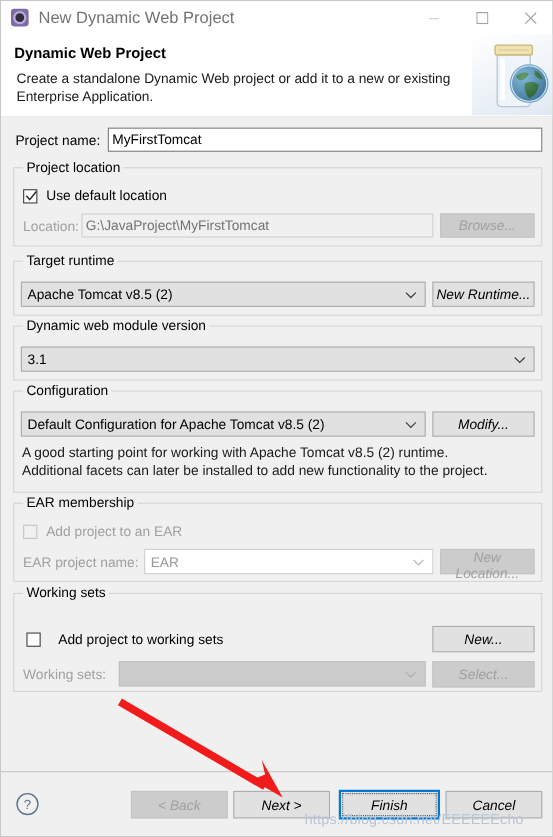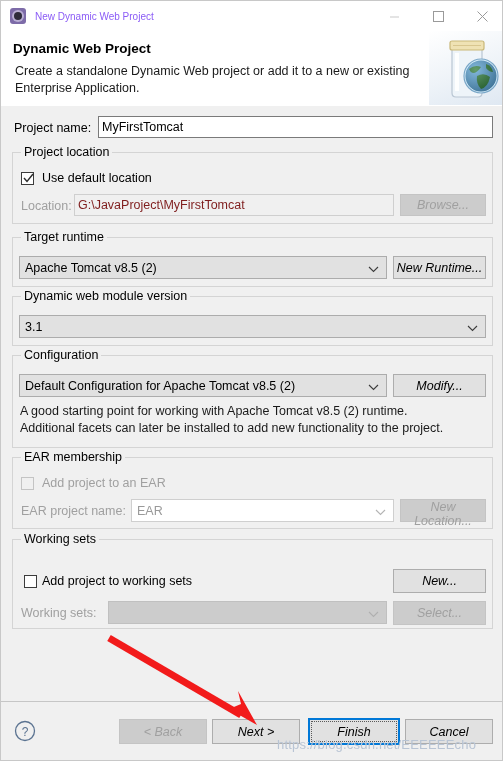--- a/index.html
+++ b/index.html
@@ -51,22 +51,22 @@
   }
   .title-icon .gear-inner {
     position: absolute;
     left: 4px; top: 4px;
     width: 8px; height: 8px;
     background: #2e2b3a;
     border-radius: 50%;
   }
   .title-text {
     margin-left: 9px;
-    font-size: 10px;
-    color: #8b5cf6;
+    font-size: 15px;
+    color: #737373;
     white-space: nowrap;
   }
   .win-buttons {
     position: absolute;
     right: 0; top: 0;
     height: 30px;
     display: flex;
   }
   .win-btn {
     width: 44px; height: 30px;
@@ -133,21 +133,21 @@
     color: #000000;
     background: #ffffff;
     border: 1px solid #7a7a7a;
     padding: 0 3px;
     box-sizing: border-box;
     outline: none;
   }
   input.txt.disabled {
     background: #f0f0f0;
     border: 1px solid #cfcfcf;
-    color: #7f1d1d;
+    color: #737373;
   }
 
   .combo {
     position: relative;
     background: #e1e1e1;
     border: 1px solid #acacac;
     box-sizing: border-box;
     display: flex;
     align-items: center;
   }
@@ -395,21 +395,21 @@
         <svg width="11" height="7" viewBox="0 0 11 7">
             <polyline points="1,1 5.5,5.5 10,1" fill="none" stroke="#b4b4b4" stroke-width="1.1"></polyline>
           </svg>
       </span>
     </div>
     <button class="btn disabled" style="position:absolute;left:399px;top:393px;width:86px;height:23px;">New Location...</button>
 
     <div class="group" style="left:11px;top:433px;width:481px;height:90px;">
       <div class="group-label">Working sets</div>
     </div>
-    <div style="position:absolute;left:23px;top:468px;display:flex;align-items:center;gap:5px;">
+    <div style="position:absolute;left:23px;top:468px;display:flex;align-items:center;gap:16px;">
       <span class="checkbox-box"></span>
       <span class="row-label">Add project to working sets</span>
     </div>
     <button class="btn" style="position:absolute;left:392px;top:463px;width:93px;height:24px;">New...</button>
     <div style="position:absolute;left:20px;top:500px;" class="row-label disabled">Working sets:</div>
     <div class="combo disabled" style="position:absolute;left:107px;top:495px;width:279px;height:23px;">
       <span class="combo-text"></span>
       <span class="chev">
         <svg width="11" height="7" viewBox="0 0 11 7">
             <polyline points="1,1 5.5,5.5 10,1" fill="none" stroke="#b0b0b0" stroke-width="1.1"></polyline>

